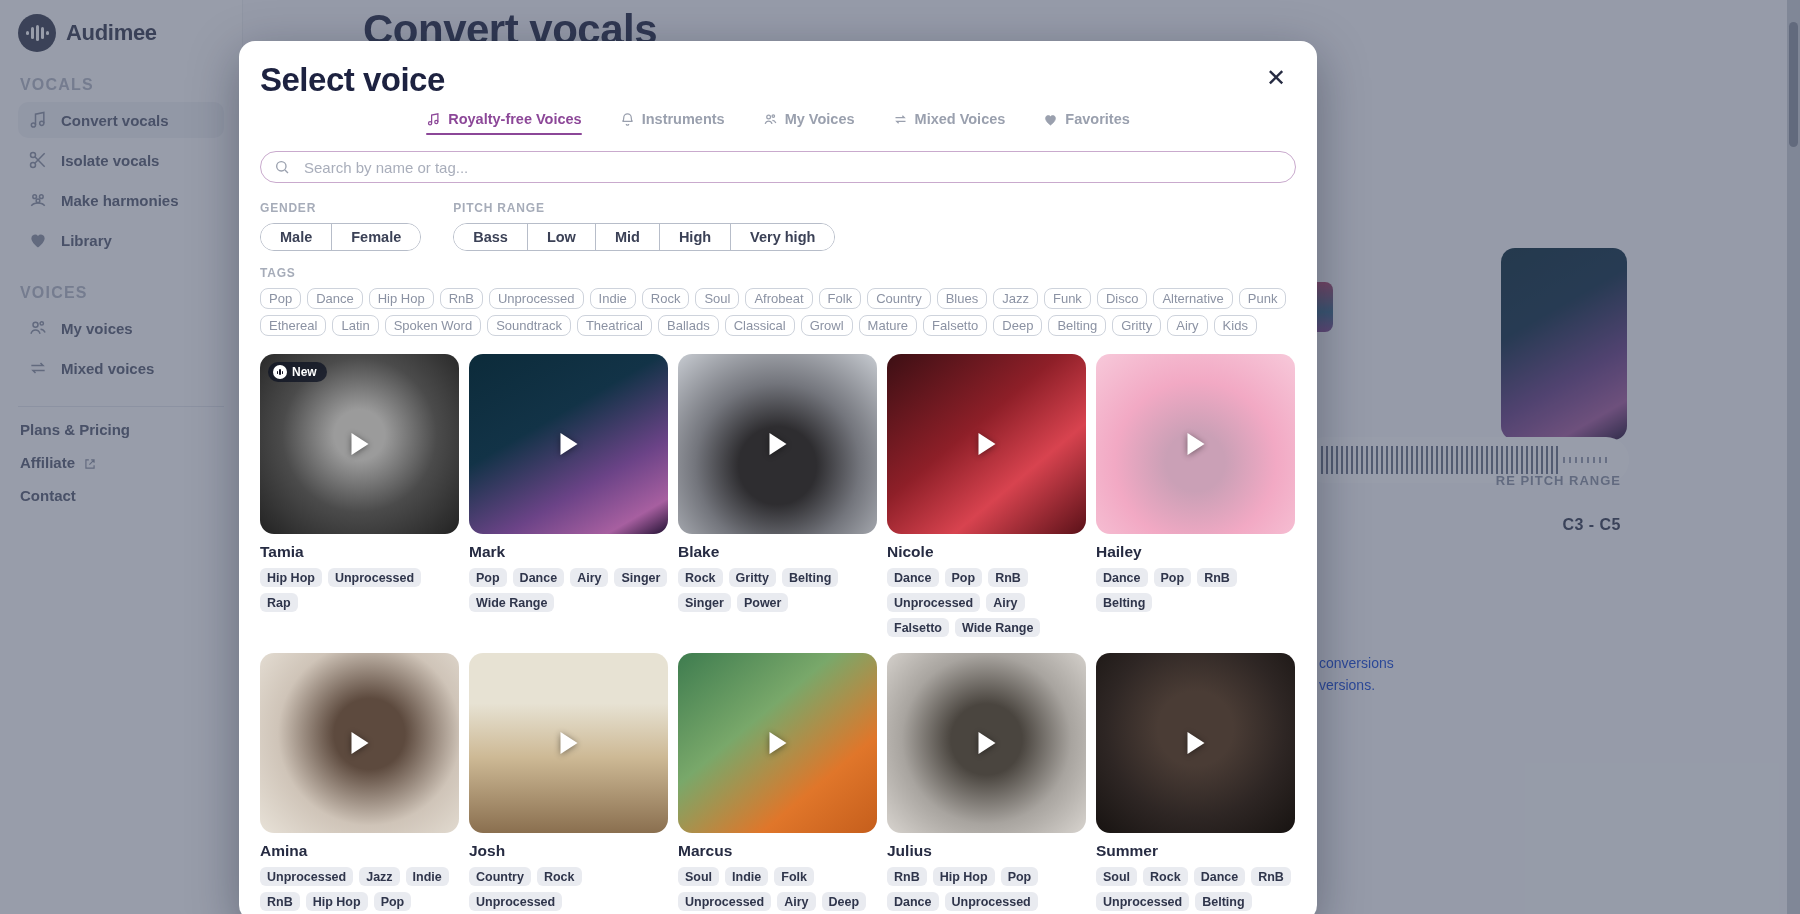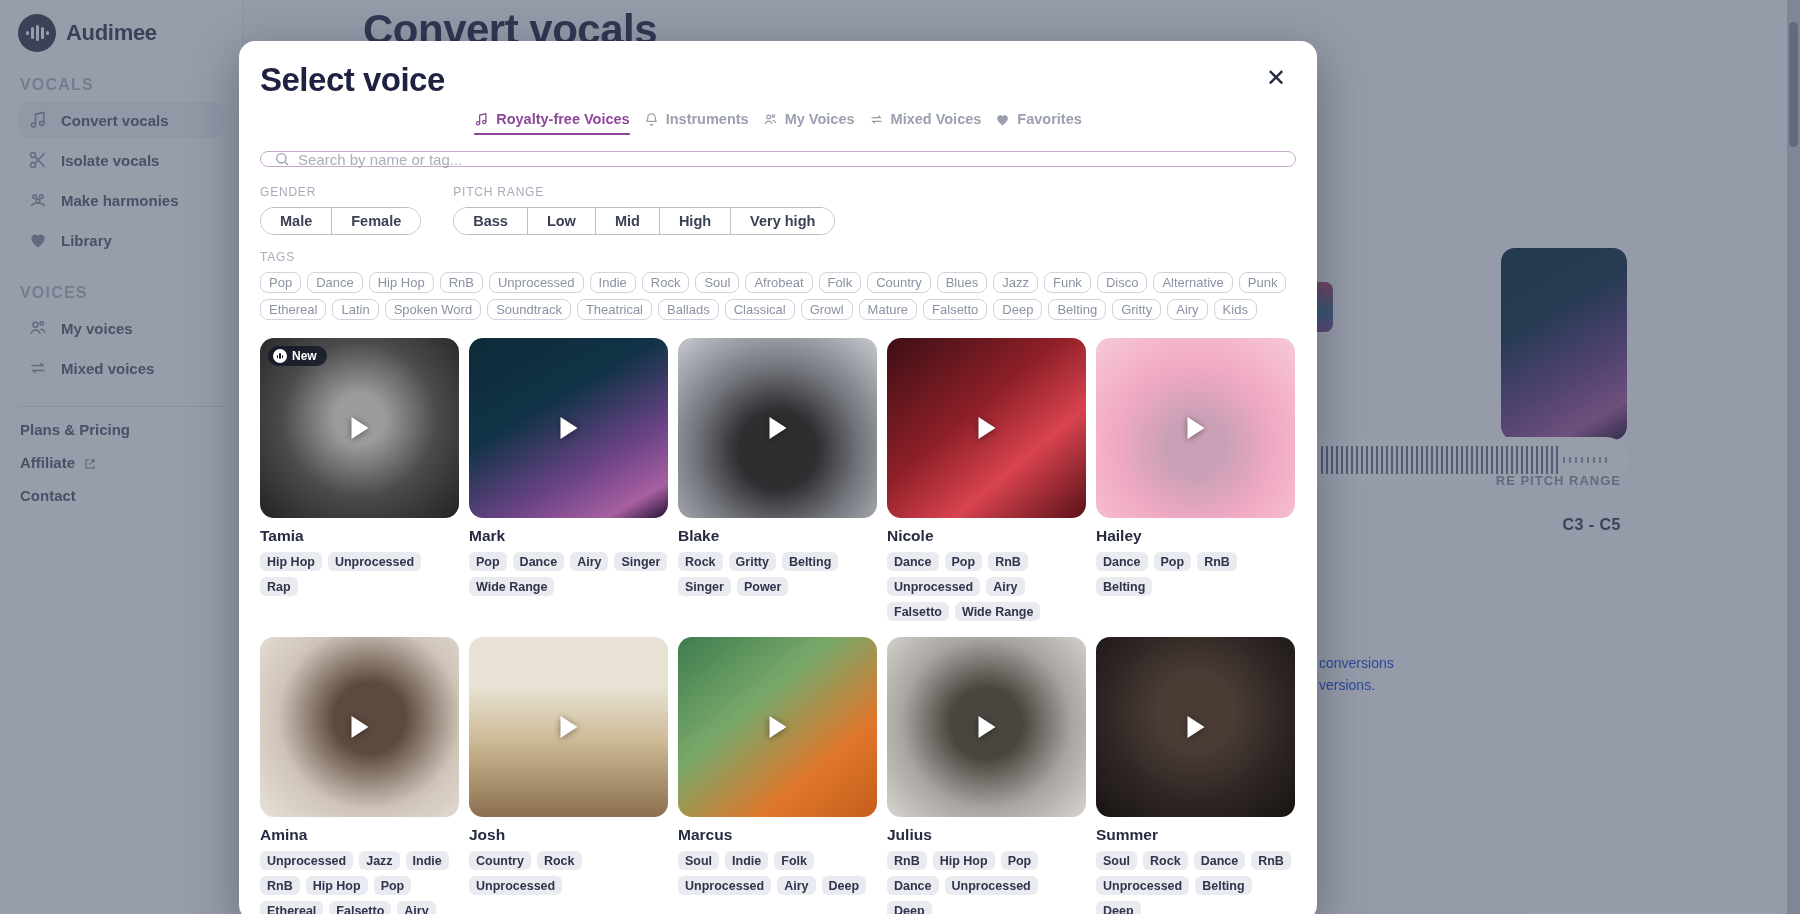--- a/index.html
+++ b/index.html
@@ -58,34 +58,34 @@
   
   .overlay { position:absolute; inset:0; background:rgba(58,68,92,0.52); z-index:5; }
 
   
   .modal { position:absolute; left:239px; top:41px; width:1078px; height:880px; background:#ffffff;
            border-radius:16px; z-index:10; box-shadow:0 14px 50px rgba(10,15,35,0.35); padding:20px 21px; }
   .modal-title { font-size:33px; font-weight:800; color:#1d2240; letter-spacing:-0.5px; }
   .modal-close { position:absolute; top:22px; right:26px; width:30px; height:30px; border:none; background:transparent;
                  cursor:pointer; color:#262b42; font-size:24px; line-height:30px; font-weight:400; }
 
-  .tabs { display:flex; justify-content:center; gap:14px; margin-top:12px; }
+  .tabs { display:flex; justify-content:center; gap:38px; margin-top:12px; }
   .tab { display:flex; align-items:center; gap:7px; font-size:14.5px; font-weight:600; color:#9aa0ae;
          padding-bottom:8px; position:relative; cursor:pointer; }
   .tab svg { stroke:#9aa0ae; }
   .tab.active { color:#8c4798; }
   .tab.active svg { stroke:#8c4798; }
   .tab.active::after { content:""; position:absolute; left:0; right:0; bottom:0; height:2px; background:#8c4798; border-radius:2px; }
 
-  .search { margin-top:16px; height:16px; border:1.5px solid #c9aacd; border-radius:999px; display:flex; align-items:center; padding:0 13px; gap:8px; }
+  .search { margin-top:16px; height:32px; border:1.5px solid #c9aacd; border-radius:999px; display:flex; align-items:center; padding:0 13px; gap:14px; }
   .search input { flex:1; border:none; outline:none; font-family:inherit; font-size:15px; color:#3c4257; background:transparent; }
   .search input::placeholder { color:#a9aebb; }
 
   .filters { display:flex; gap:32px; margin-top:18px; }
-  .f-label { font-size:12px; font-weight:400; color:#a6acb9; letter-spacing:0.8px; }
+  .f-label { font-size:12px; font-weight:700; color:#a6acb9; letter-spacing:0.8px; }
   .segment { display:inline-flex; border:1px solid #b7bdc9; border-radius:999px; overflow:hidden; margin-top:8px; }
   .segment .cell { padding:5px 19px; font-size:14.5px; font-weight:600; color:#3b4156; cursor:pointer; background:#fff; }
   .segment .cell + .cell { border-left:1px solid #b7bdc9; }
 
   .tags-block { margin-top:15px; }
   .filter-tags { display:flex; flex-wrap:wrap; gap:6px; margin-top:8px; width:1036px; }
   .ftag { border:1px solid #ced3dc; border-radius:8px; padding:2px 8px; font-size:13px; font-weight:500; color:#8b92a3; cursor:pointer; white-space:nowrap; }
 
   .voice-grid { margin-top:18px; display:grid; grid-template-columns:repeat(5, 199px); column-gap:10px; row-gap:16px; }
   .vcard { cursor:pointer; }

